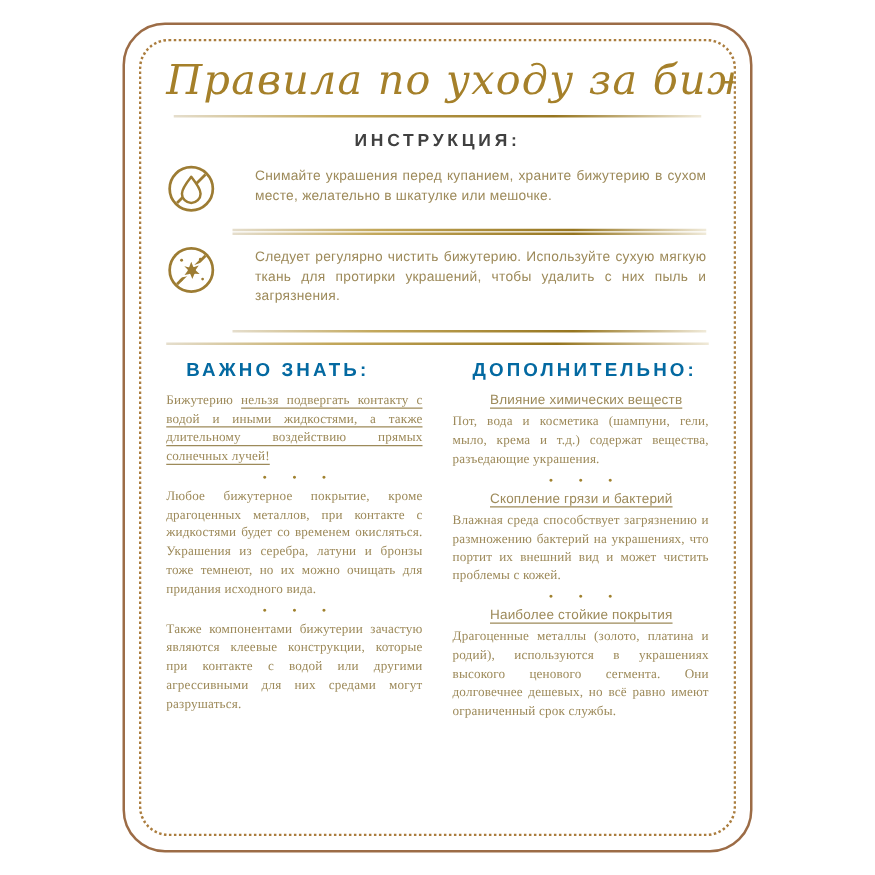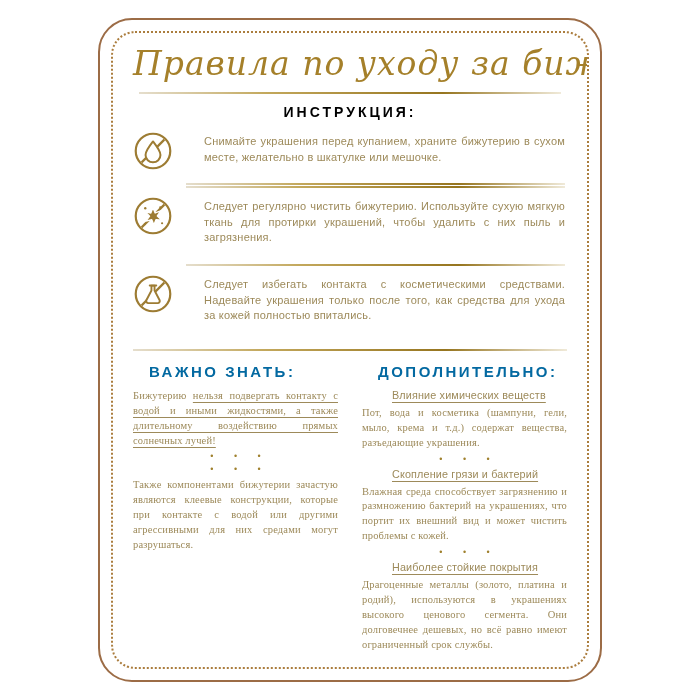--- a/index.html
+++ b/index.html
@@ -23,21 +23,21 @@
     font-family:"DejaVu Serif",serif;font-style:italic;font-weight:500;
     font-size:33px;line-height:1.15;color:#a5802a;letter-spacing:1px;
     white-space:nowrap;
   }
   .grad-line{
     height:2px;border:none;
     background:linear-gradient(90deg,#e5decd 0%,#c3a85c 30%,#96751f 72%,#f0ead9 100%);
   }
   .title-divider{margin:9px 6px 10px;}
   .instr-heading{
-    text-align:center;font-size:14px;letter-spacing:3px;color:#000000;
+    text-align:center;font-size:14px;letter-spacing:3px;color:#404040;
     font-weight:bold;margin:2px 0 4px;
   }
   .instr-row{display:flex;align-items:flex-start;gap:31px;padding:7px 2px 6px 0;}
   .icon-wrap{flex:0 0 40px;width:40px;height:40px;}
   .icon-wrap svg{display:block;width:40px;height:40px;}
   .instr-text{
     flex:1;font-size:11px;line-height:1.42;color:#9d8a5a;
     text-align:justify;margin-top:3px;letter-spacing:.2px;
   }
   .row-divider{margin:1px 2px 1px 53px;}
@@ -100,40 +100,30 @@
           <circle cx="13.5" cy="13.5" r="1.3" fill="#9d7c33"></circle>
           <circle cx="30" cy="12.5" r="1.2" fill="#9d7c33"></circle>
           <circle cx="32" cy="30" r="1.2" fill="#9d7c33"></circle>
           <circle cx="13" cy="31" r="1.2" fill="#9d7c33"></circle>
         </svg>
       </span>
       <p class="instr-text">Следует регулярно чистить бижутерию. Используйте сухую мягкую ткань для протирки украшений, чтобы удалить с них пыль и загрязнения.</p>
     </div>
     <div class="grad-line row-divider"></div>
 
-    <div class="instr-row">
-      <span class="icon-wrap">
-        <svg viewBox="0 0 44 44">
-          <circle cx="22" cy="22" r="19" fill="none" stroke="#9d7c33" stroke-width="2.4"></circle>
-          <line x1="9.5" y1="34.5" x2="34.5" y2="9.5" stroke="#9d7c33" stroke-width="2.4"></line>
-          <path d="M20.3 12.8 V18.2 L14.7 28.8 A2.3 2.3 0 0 0 16.8 32 H27.2 A2.3 2.3 0 0 0 29.3 28.8 L23.7 18.2 V12.8 Z" fill="#ffffff" stroke="#9d7c33" stroke-width="2.1" stroke-linejoin="round"></path>
-          <line x1="18.4" y1="12.6" x2="25.6" y2="12.6" stroke="#9d7c33" stroke-width="2.1" stroke-linecap="round"></line>
-        </svg>
-      </span>
-      <p class="instr-text">Следует избегать контакта с косметическими средствами. Надевайте украшения только после того, как средства для ухода за кожей полностью впитались.</p>
-    </div>
 
     <div class="grad-line full-divider"></div>
 
     <div class="columns">
 
       <div class="col">
         <div class="col-heading">ВАЖНО ЗНАТЬ:</div>
         <p class="body-p"><span>Бижутерию </span><span class="u">нельзя подвергать контакту с водой и иными жидкостями, а также длительному воздействию прямых солнечных лучей!</span></p>
         <div class="dots">•  •  •</div>
+        <p class="body-p">Любое бижутерное покрытие, кроме драгоценных металлов, при контакте с жидкостями будет со временем окисляться. Украшения из серебра, латуни и бронзы тоже темнеют, но их можно очищать для придания исходного вида.</p>
         <div class="dots">•  •  •</div>
         <p class="body-p">Также компонентами бижутерии зачастую являются клеевые конструкции, которые при контакте с водой или другими агрессивными для них средами могут разрушаться.</p>
 
       </div>
 
       <div class="col">
         <div class="col-heading">ДОПОЛНИТЕЛЬНО:</div>
 
         <p class="subhead">Влияние химических веществ</p>
         <p class="body-p">Пот, вода и косметика (шампуни, гели, мыло, крема и т.д.) содержат вещества, разъедающие украшения.</p>

